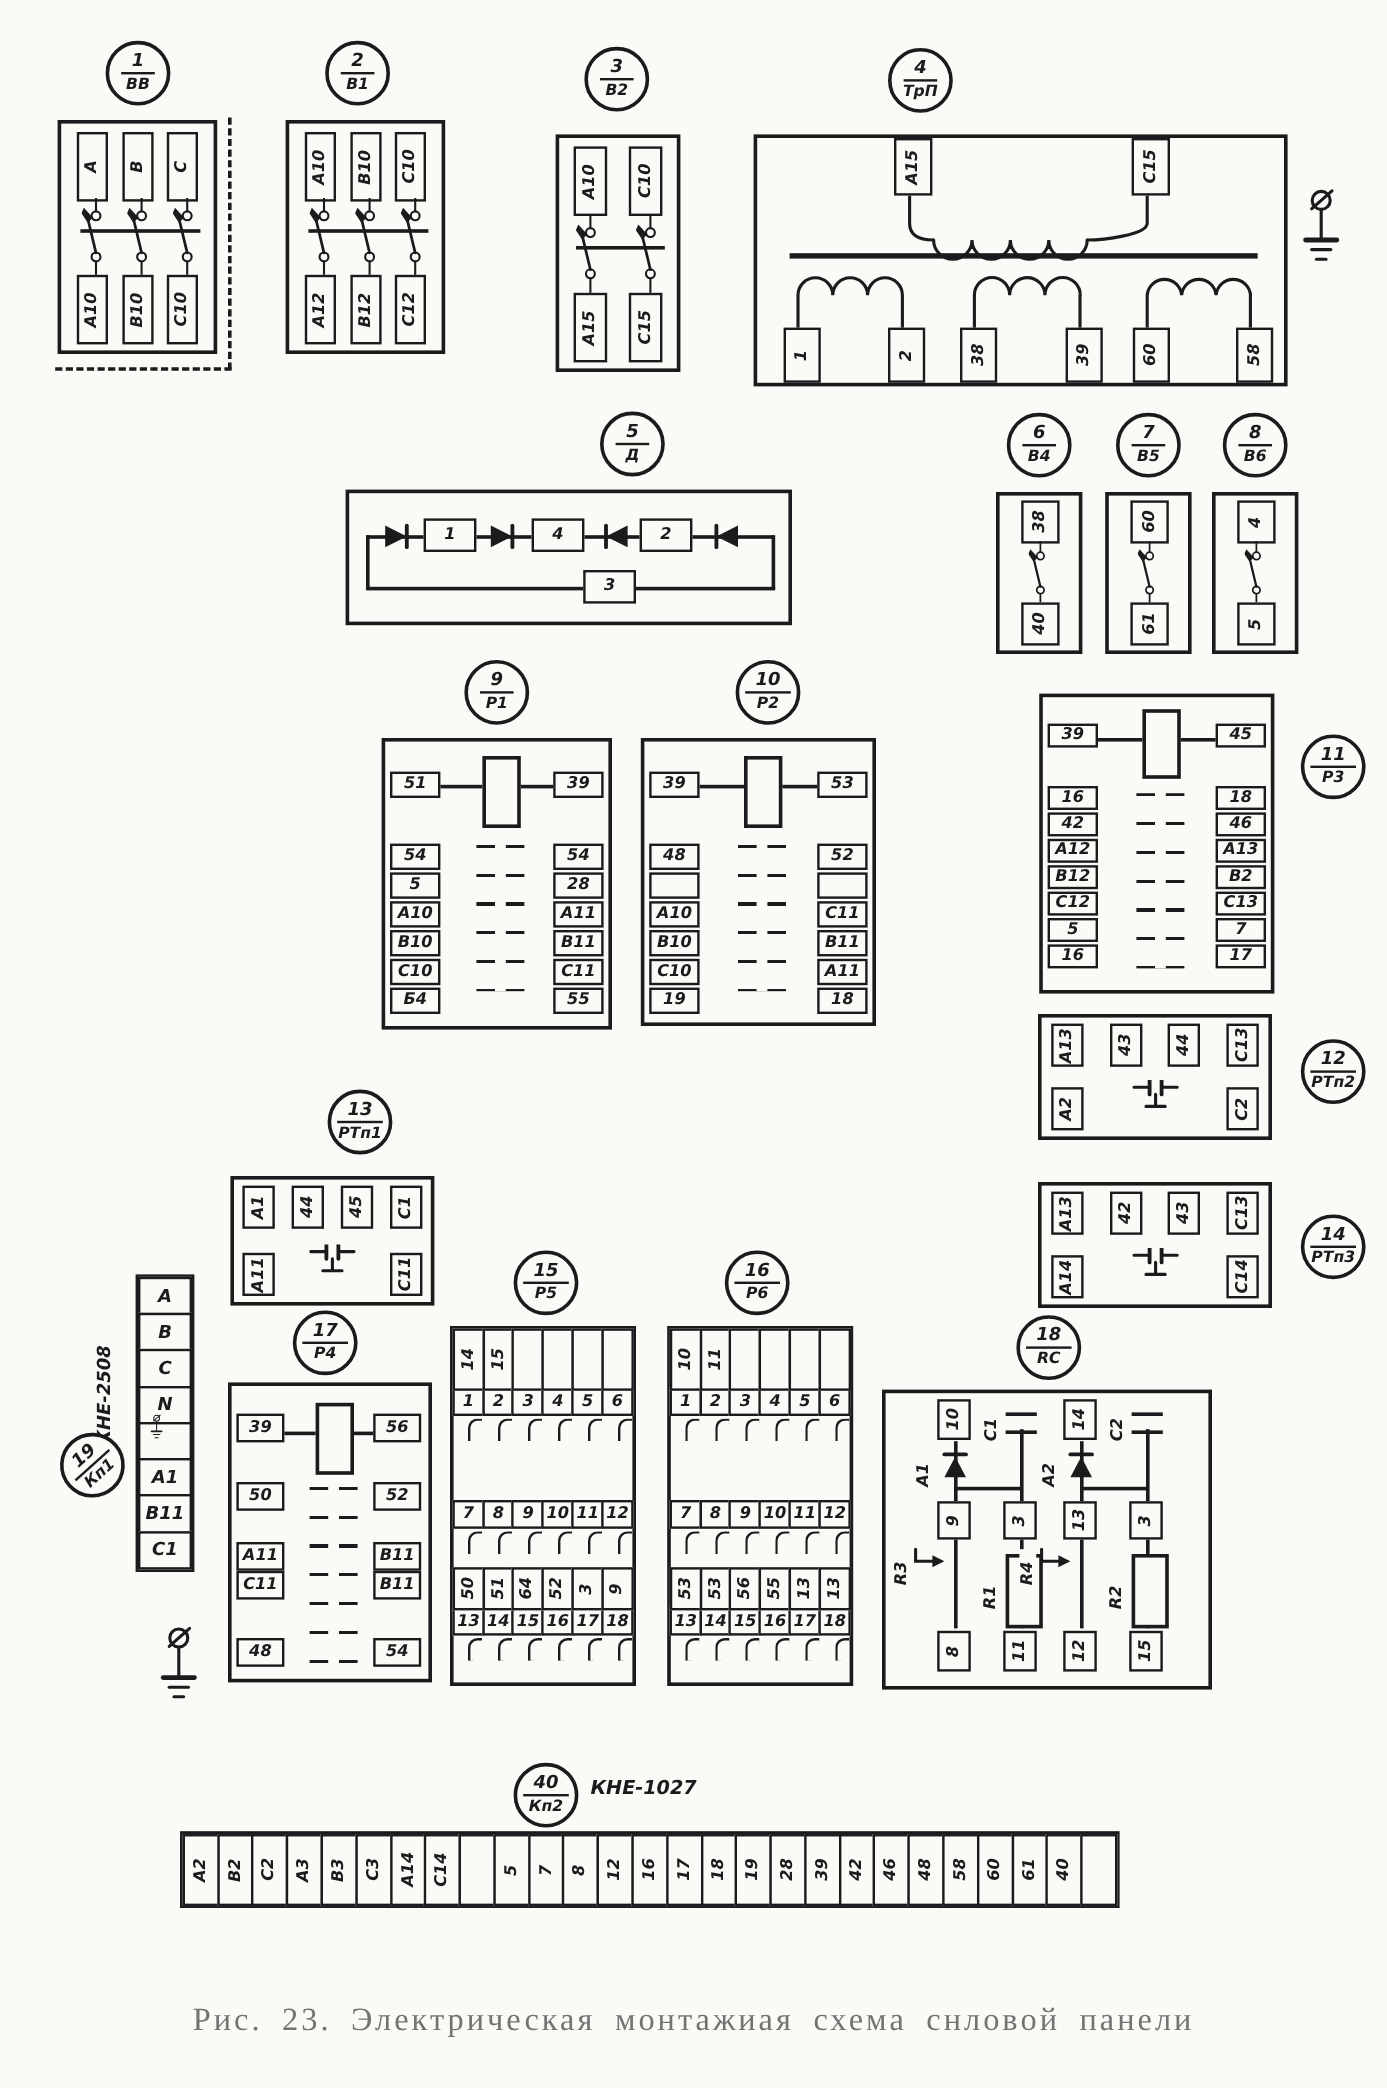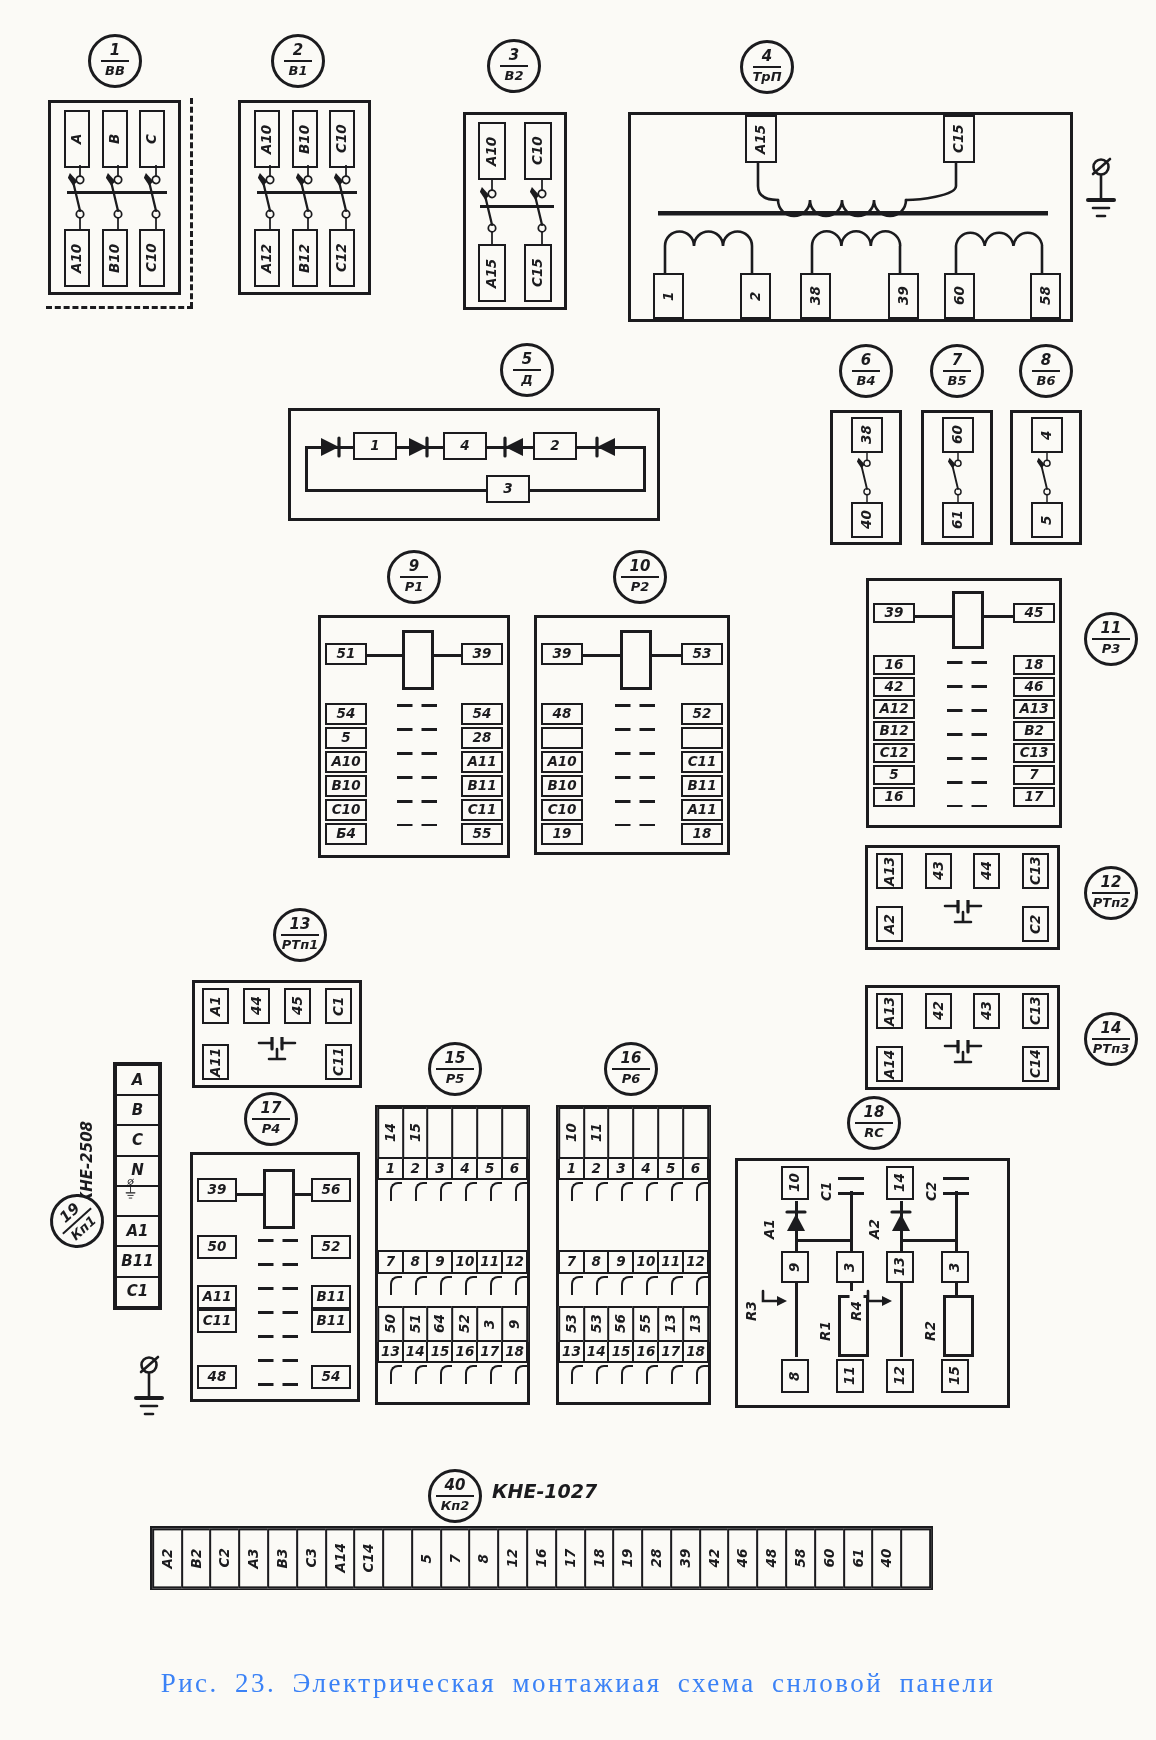--- a/index.html
+++ b/index.html
@@ -63,21 +63,21 @@
   .hooks i::before{content:'';position:absolute;left:50%;top:3px;width:10px;height:17px;
     border-left:2.6px solid var(--ink);border-top:2.6px solid var(--ink);border-top-left-radius:8px;}
   .spacer{height:38px;}
   
   .trow{position:absolute;display:flex;justify-content:space-between;}
   .trow .cell{width:27px;height:36px;}
   .cap{position:absolute;width:26px;height:12px;border-top:3.5px solid var(--ink);border-bottom:3.5px solid var(--ink);}
   .res{position:absolute;width:25px;height:56px;border:3px solid var(--ink);background:var(--paper);}
   .lbl{position:absolute;font:italic 700 13.5px "DejaVu Sans",sans-serif;color:var(--ink);line-height:1;}
   #caption{position:absolute;left:0;right:0;text-align:center;
-    font:400 27px "Liberation Serif",serif;letter-spacing:2.5px;word-spacing:7px;color:#3b82f6;}
+    font:400 27px "Liberation Serif",serif;letter-spacing:2.5px;word-spacing:7px;color:#737373;}
   
   .vstrip{display:flex;flex-direction:column;}
   .vstrip .cell{flex:1;margin:-1.2px;font-size:15px;}
   .hstrip{display:flex;}
   .hstrip .cell{flex:1;margin:-1.2px;}
 </style>
 </head>
 <body>
 
 <div id="canvas">
@@ -674,21 +674,21 @@
   <div class="lbl v" style="left:112px;top:130px;height:30px;background:var(--paper)">R4</div>
   <svg class="abs" style="left:127px;top:128px" width="28" height="22" viewBox="0 0 28 22">
         <use href="#barr"></use>
       </svg>
   <div class="lbl v" style="left:186px;top:140px;height:40px">R2</div>
   <div class="res" style="left:205px;top:134px"></div>
   <div class="cell v abs" style="left:148px;top:198px;width:28px;height:34px">12</div>
   <div class="cell v abs" style="left:203px;top:198px;width:28px;height:34px">15</div>
 </div>
 
-<div class="lbl" style="left:492px;top:1482px;font-size:19px">КНЕ-1027</div>
+<div class="lbl" style="left:492px;top:1482px;font-size:16px">КНЕ-1027</div>
 <div class="blk hstrip" style="left:150px;top:1526px;width:783px;height:64px">
       <div class="cell v">А2</div>
       <div class="cell v">В2</div>
       <div class="cell v">С2</div>
       <div class="cell v">А3</div>
       <div class="cell v">В3</div>
       <div class="cell v">С3</div>
       <div class="cell v">А14</div>
       <div class="cell v">С14</div>
       <div class="cell v"></div>

